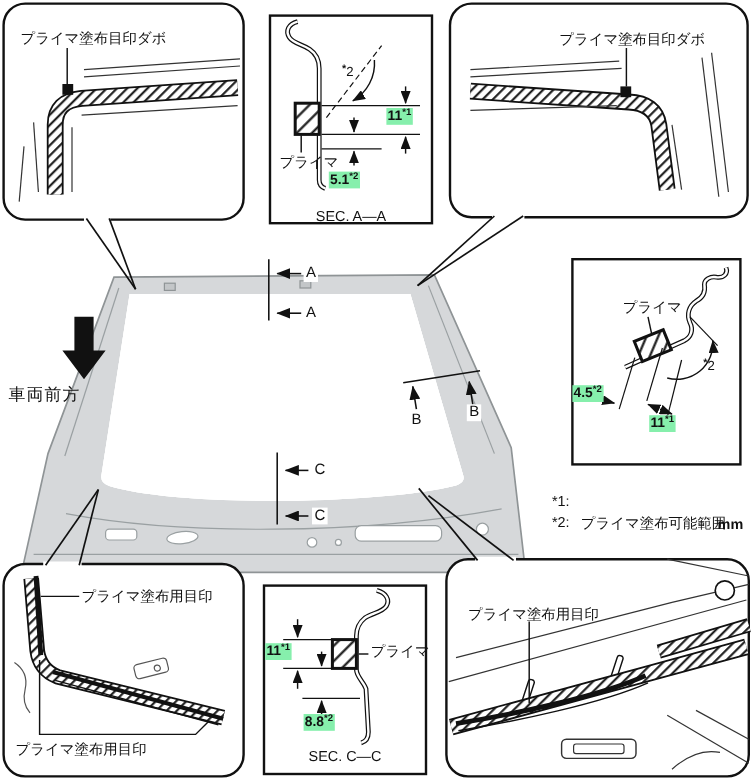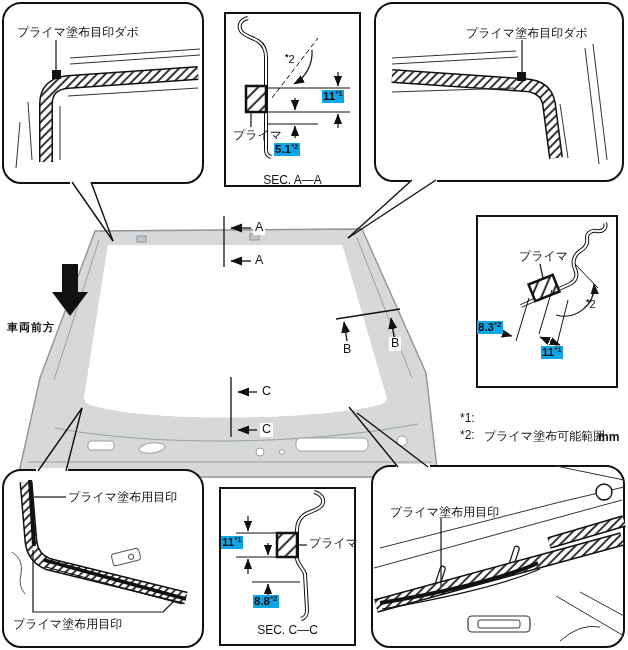--- a/index.html
+++ b/index.html
@@ -2,28 +2,28 @@
 <html><head>
 <meta charset="utf-8">
 <style>
   html,body{margin:0;padding:0;background:#fff;}
   .canvas{position:relative;width:628px;height:650px;background:#fff;overflow:hidden;
           font-family:"Liberation Sans","DejaVu Sans",sans-serif;color:#111;}
   .art{position:absolute;left:0;top:0;}
   .lbl{position:absolute;font-size:12px;line-height:1.15;white-space:nowrap;color:#111;}
   .ctr{text-align:center;}
   .dim{position:absolute;font-size:11.5px;font-weight:bold;line-height:1;white-space:nowrap;
-       background:#0ea5e9;padding:0 1px;}
+       background:#86efac;padding:0 1px;}
   .dim sup{font-size:8px;font-weight:bold;vertical-align:4px;letter-spacing:0;}
   .ang{font-weight:normal;font-size:11px;background:transparent;}
   .ang sup{font-size:9px;vertical-align:3px;}
   .letter{position:absolute;font-size:12.5px;background:#fff;padding:0 2px;line-height:1.1;}
   .note{position:absolute;font-size:12px;white-space:nowrap;}
   .mm{font-weight:bold;}
-  .front{position:absolute;font-size:11px;font-weight:bold;letter-spacing:1px;}
+  .front{position:absolute;font-size:14px;font-weight:normal;letter-spacing:1px;}
 </style>
 </head>
 <body>
 
 <div class="canvas">
 
 <svg class="art" width="628" height="650" viewBox="0 0 628 650">
   <defs>
     <marker id="ah" markerWidth="9" markerHeight="7" refX="8.5" refY="3.5" orient="auto">
       <path d="M0,0 L9,3.5 L0,7 Z" fill="#111"></path>
@@ -234,21 +234,21 @@
 <span class="lbl" style="left:233px;top:129px">プライマ</span>
 <span class="lbl ctr" style="left:225px;top:174px;width:135px">SEC. A—A</span>
 <span class="lbl" style="left:519px;top:250px">プライマ</span>
 <span class="lbl" style="left:309px;top:537px">プライマ</span>
 <span class="lbl ctr" style="left:220px;top:624px;width:135px">SEC. C—C</span>
 
 <span class="dim" style="left:322px;top:90px"><b>11</b><sup>*1</sup></span>
 <span class="dim" style="left:274px;top:143px"><b>5.1</b><sup>*2</sup></span>
 <span class="dim ang" style="left:284px;top:53px"><sup>*</sup><span>2</span></span>
 
-<span class="dim" style="left:477px;top:321px"><b>8.3</b><sup>*2</sup></span>
+<span class="dim" style="left:477px;top:321px"><b>4.5</b><sup>*2</sup></span>
 <span class="dim" style="left:541px;top:346px"><b>11</b><sup>*1</sup></span>
 <span class="dim ang" style="left:585px;top:298px"><sup>*</sup><span>2</span></span>
 
 <span class="dim" style="left:221px;top:536px"><b>11</b><sup>*1</sup></span>
 <span class="dim" style="left:253px;top:595px"><b>8.8</b><sup>*2</sup></span>
 
 <span class="letter" style="left:253px;top:221px">A</span>
 <span class="letter" style="left:253px;top:254px">A</span>
 <span class="letter" style="left:341px;top:343px">B</span>
 <span class="letter" style="left:389px;top:337px">B</span>

